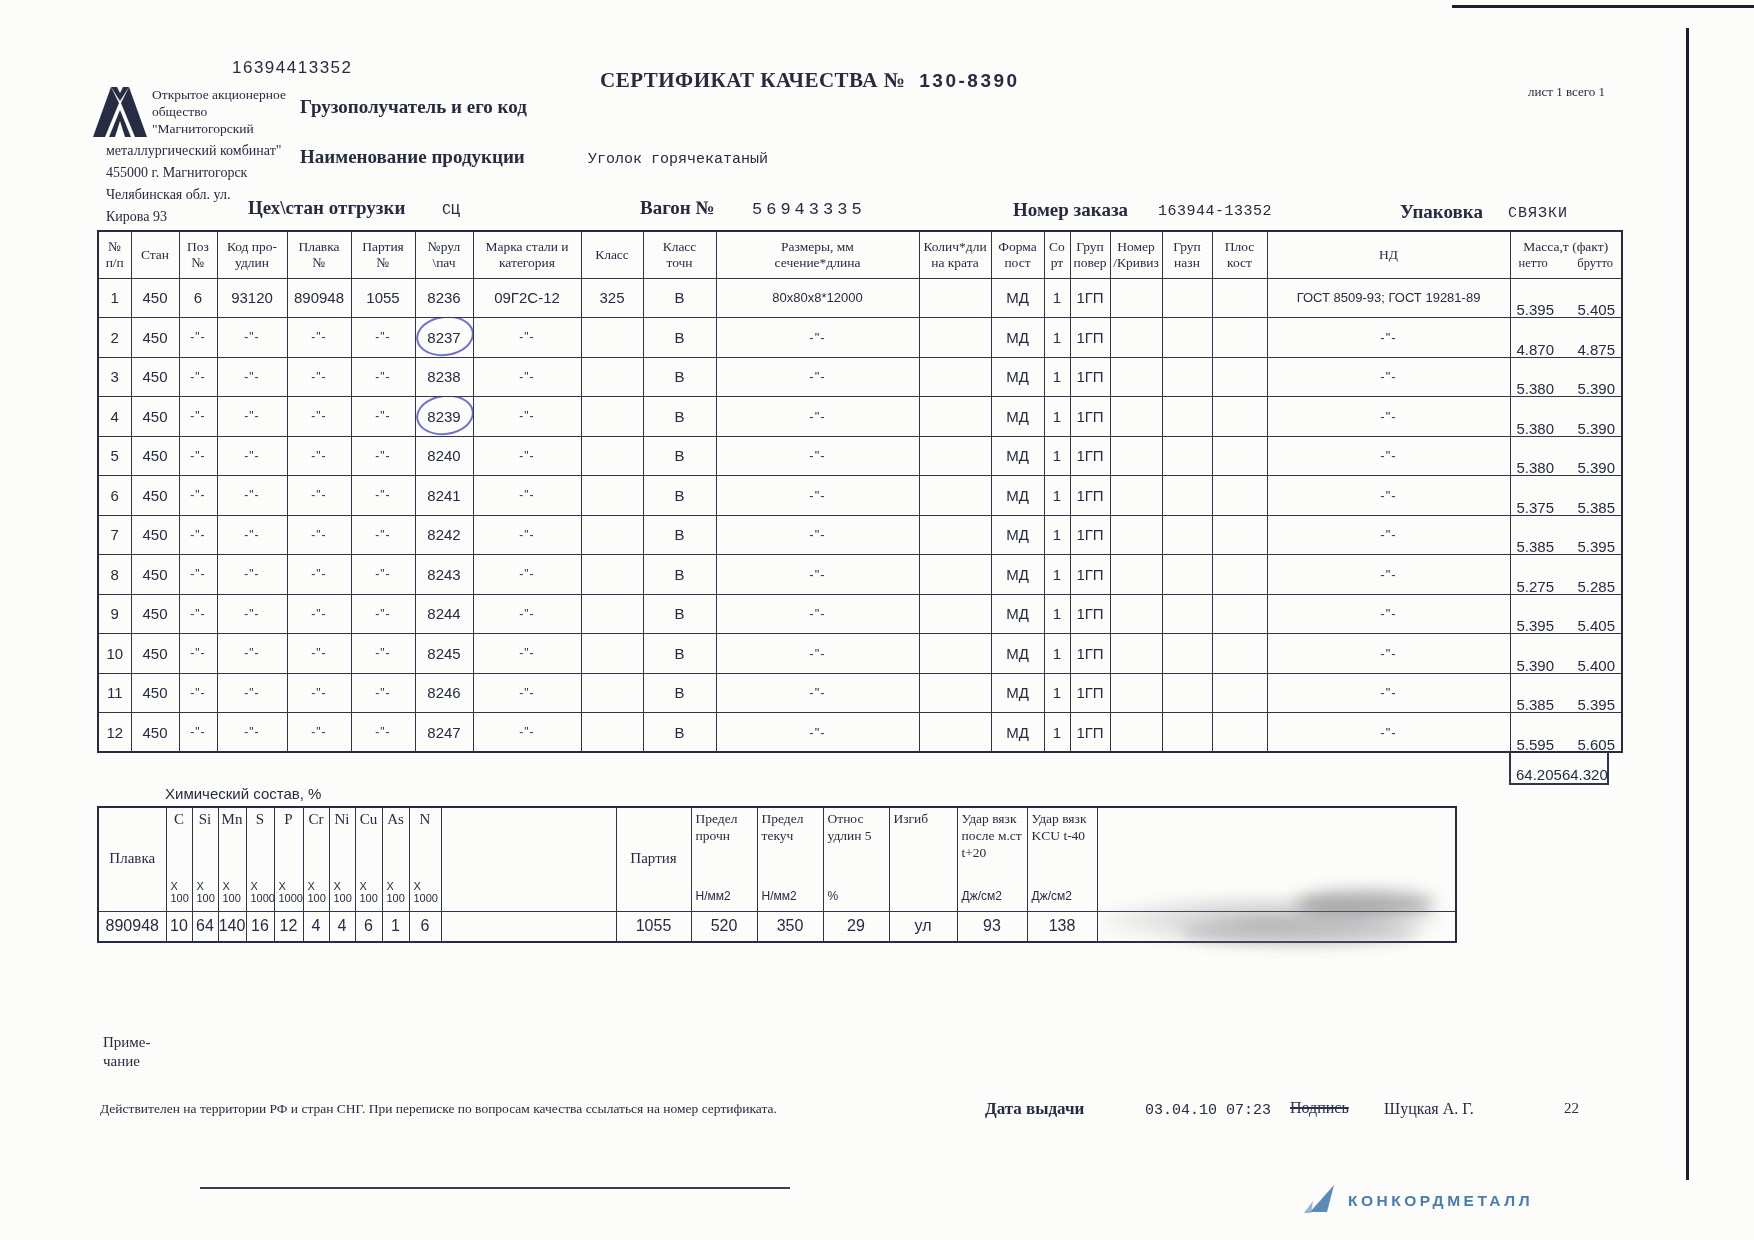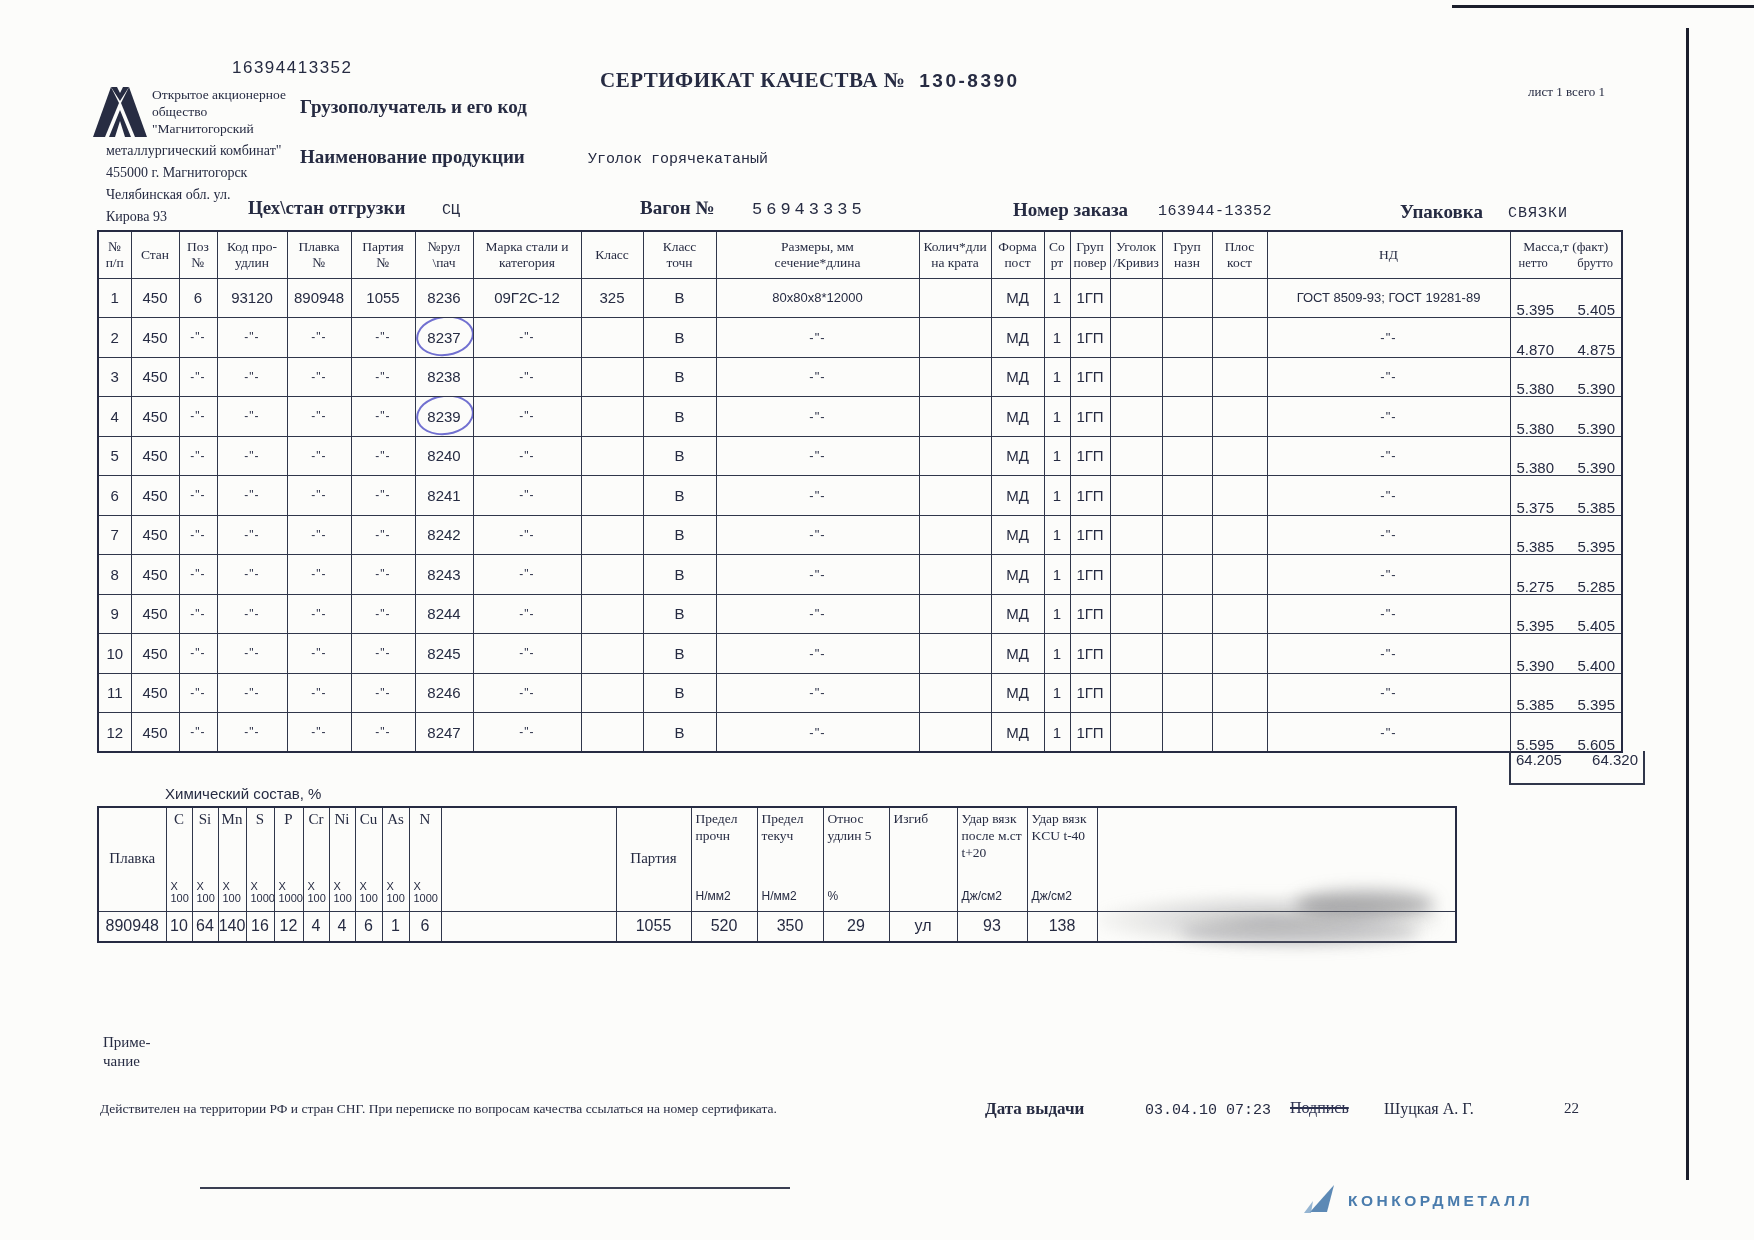--- a/index.html
+++ b/index.html
@@ -38,22 +38,22 @@
   #certtable th{font-size:13.5px;font-weight:normal;text-align:center;vertical-align:middle;line-height:1.18;}
   #certtable td{font-family:"Liberation Sans",sans-serif;font-size:15px;text-align:center;vertical-align:middle;}
   #certtable td.ditto{font-size:12px;letter-spacing:1px;font-family:"Liberation Sans",sans-serif;color:#2c3148;}
   #certtable td.nd-cell{font-size:13px;}
   #certtable td.sz-cell{font-size:13px;}
   .mass-sub{display:flex;justify-content:space-between;padding:1px 7px 0 7px;font-size:12.5px;}
   .mass-in{display:flex;justify-content:space-between;padding:0 5px;position:relative;top:12px;}
   td.rel{position:relative;}
   .pen-ellipse{position:absolute;left:0px;top:-2px;width:54px;height:36px;
     border:2.2px solid rgba(78,76,198,.8);border-radius:50%;transform:rotate(-8deg);pointer-events:none;}
-  #totals{left:1509px;top:751px;width:136px;height:34px;border:2px solid #30364a;border-top:none;
-    display:flex;justify-content:space-between;align-items:flex-start;padding:0 5px;
+  #totals{left:1509px;top:751px;width:100px;height:34px;border:2px solid #30364a;border-top:none;
+    display:flex;justify-content:space-between;align-items:flex-end;padding:0 5px;
     font:15px "Liberation Sans",sans-serif;box-sizing:border-box;}
 
   
   #chemtitle{left:165px;top:785px;font:15px "Liberation Sans",sans-serif;}
   #chemtable{position:absolute;left:97px;top:806px;width:1358px;border-collapse:collapse;table-layout:fixed;border:2px solid #262b42;}
   #chemtable th,#chemtable td{border:1.5px solid #30364a;padding:0;overflow:hidden;}
   #chemtable thead tr{height:104px;}
   #chemtable tbody tr{height:31px;}
   #chemtable th{font-weight:normal;vertical-align:top;}
   #chemtable td{font-family:"Liberation Sans",sans-serif;font-size:16px;text-align:center;vertical-align:middle;}
@@ -217,21 +217,21 @@
           </th>
           <th>
             <div>Со</div>
             <div>рт</div>
           </th>
           <th>
             <div>Груп</div>
             <div>повер</div>
           </th>
           <th>
-            <div>Уголок</div>
+            <div>Номер</div>
             <div>/Кривиз</div>
           </th>
           <th>
             <div>Груп</div>
             <div>назн</div>
           </th>
           <th>
             <div>Плос</div>
             <div>кост</div>
           </th>

